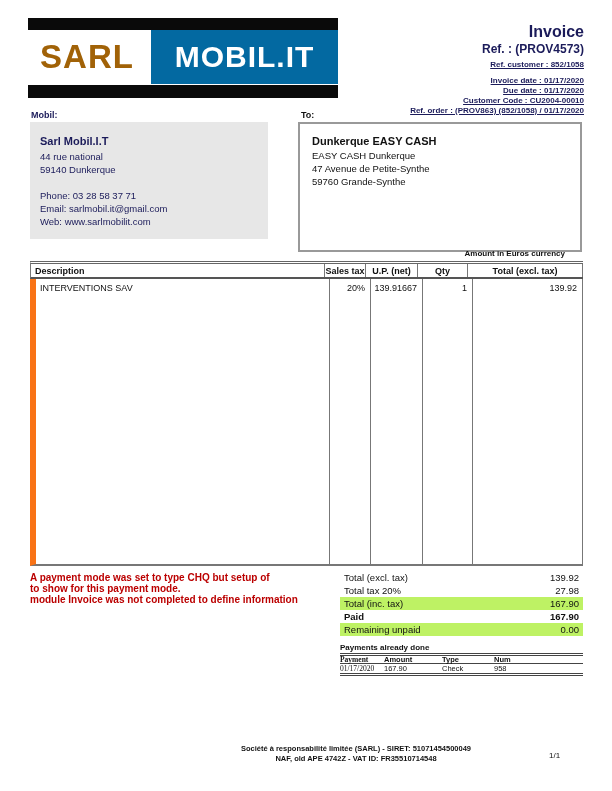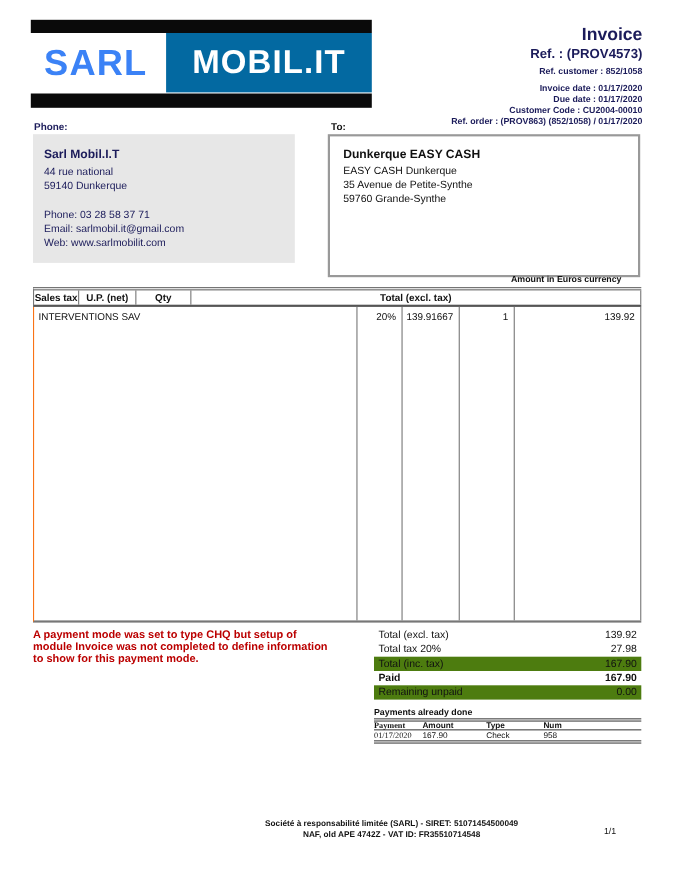--- a/index.html
+++ b/index.html
@@ -12,35 +12,35 @@
     background: #fff;
     overflow: hidden;
   }
 
   
   .logo { position: absolute; left: 28px; top: 18px; width: 310px; height: 80px; }
   .logo-bar { background: #0a0a0a; height: 12px; width: 100%; }
   .logo-bar.bottom { height: 13px; margin-top: 1px; }
   .logo-mid { display: flex; height: 54px; }
   .logo-sarl {
-    width: 118px; background: #ffffff; color: #3b82f6;
+    width: 118px; background: #ffffff; color: #a16207;
     font-weight: bold; font-size: 33px; letter-spacing: 1px;
     display: flex; align-items: center; justify-content: center;
   }
   .logo-mobil {
     flex: 1; margin-left: 5px; background: #0369a1; color: #ffffff;
     font-weight: bold; font-size: 30px; letter-spacing: 1px;
     display: flex; align-items: center; justify-content: center;
   }
 
   
   .inv-header { position: absolute; right: 28px; top: 22px; text-align: right; color: #1b1b5a; }
   .inv-title { font-size: 16px; font-weight: bold; line-height: 19px; }
   .inv-ref { font-size: 12px; font-weight: bold; line-height: 16px; margin-bottom: 3px; }
-  .inv-line { font-size: 8px; font-weight: bold; line-height: 10px; }
+  .inv-line { font-size: 8px; font-weight: bold; line-height: 10px; text-decoration: underline; }
   .inv-line.gap-after { margin-bottom: 6px; }
 
   
   .from-label, .to-label { position: absolute; top: 110px; font-size: 9px; font-weight: bold; color: #1b1b5a; }
   .from-label { left: 31px; }
   .to-label { left: 301px; color: #111; }
   .from-box {
     position: absolute; left: 30px; top: 122px; width: 238px; height: 117px;
     background: #e7e7e7; padding: 12px 10px; color: #1b1b5a;
   }
@@ -57,36 +57,36 @@
   
   .currency-note { position: absolute; right: 47px; top: 249px; font-size: 8px; font-weight: bold; color: #111; }
 
   
   .itbl { position: absolute; left: 30px; top: 261px; width: 553px; }
   .itbl-head {
     display: flex; border-top: 3px double #666; border-bottom: 2px solid #555;
     border-left: 1px solid #777; height: 18px; align-items: center;
   }
   .itbl-head .cell { font-size: 9px; font-weight: bold; height: 100%; display: flex; align-items: center; border-right: 1px solid #777; }
-  .itbl-body { display: flex; border-left: 1px solid #f97316; border-bottom: 2px solid #777; height: 287px; }
+  .itbl-body { display: flex; border-left: 6px solid #f97316; border-bottom: 2px solid #777; height: 287px; }
   .itbl-body .cell { border-right: 1px solid #777; font-size: 9px; padding-top: 4px; }
   .col-desc { width: 294px; padding-left: 4px; }
   .col-tax { width: 41px; justify-content: center; }
   .col-up { width: 52px; justify-content: center; }
   .col-qty { width: 50px; justify-content: center; }
   .col-total { flex: 1; justify-content: center; }
   .itbl-body .num { text-align: right; padding-right: 5px; }
 
   
   .warning { position: absolute; left: 30px; top: 572px; width: 300px; color: #bb0000; font-size: 10px; font-weight: bold; line-height: 11px; }
 
   
   .totals { position: absolute; left: 340px; top: 571px; width: 243px; }
   .tot-row { display: flex; justify-content: space-between; font-size: 9.5px; height: 13px; line-height: 13px; padding: 0 4px; }
-  .tot-row.shaded { background: #4d7c0f; }
+  .tot-row.shaded { background: #bef264; }
   .tot-row.bold { font-weight: bold; }
 
   
   .pay-title { position: absolute; left: 340px; top: 643px; font-size: 8px; font-weight: bold; }
   .pay-tbl { position: absolute; left: 340px; top: 653px; width: 243px; }
   .pay-head { display: flex; border-top: 3px double #444; border-bottom: 1px solid #444; height: 11px; align-items: center; }
   .pay-head .pcell { font-size: 7.5px; font-weight: bold; }
   .pay-row { display: flex; border-bottom: 3px double #444; height: 12px; align-items: center; }
   .pay-row .pcell { font-size: 7.5px; }
   .pc1 { width: 44px; font-family: Liberation Serif, serif; } .pc2 { width: 58px; } .pc3 { width: 52px; } .pc4 { flex: 1; }
@@ -112,62 +112,63 @@
   <div class="inv-header">
     <div class="inv-title">Invoice</div>
     <div class="inv-ref">Ref. : (PROV4573)</div>
     <div class="inv-line gap-after">Ref. customer : 852/1058</div>
     <div class="inv-line">Invoice date : 01/17/2020</div>
     <div class="inv-line">Due date : 01/17/2020</div>
     <div class="inv-line">Customer Code : CU2004-00010</div>
     <div class="inv-line">Ref. order : (PROV863) (852/1058) / 01/17/2020</div>
   </div>
 
-  <div class="from-label">Phone:</div>
+  <div class="from-label">Mobil:</div>
   <div class="from-box">
     <div class="from-name">Sarl Mobil.I.T</div>
     <div class="from-line">44 rue national</div>
     <div class="from-line">59140 Dunkerque</div>
     <div class="from-contact">
       <div class="from-line">Phone: 03 28 58 37 71</div>
       <div class="from-line">Email: sarlmobil.it@gmail.com</div>
       <div class="from-line">Web: www.sarlmobilit.com</div>
     </div>
   </div>
 
   <div class="to-label">To:</div>
   <div class="to-box">
     <div class="to-name">Dunkerque EASY CASH</div>
     <div class="to-line">EASY CASH Dunkerque</div>
-    <div class="to-line">35 Avenue de Petite-Synthe</div>
+    <div class="to-line">47 Avenue de Petite-Synthe</div>
     <div class="to-line">59760 Grande-Synthe</div>
   </div>
 
   <div class="currency-note">Amount in Euros currency</div>
 
   <div class="itbl">
     <div class="itbl-head">
+      <div class="cell col-desc">Description</div>
       <div class="cell col-tax">Sales tax</div>
       <div class="cell col-up">U.P. (net)</div>
       <div class="cell col-qty">Qty</div>
       <div class="cell col-total">Total (excl. tax)</div>
     </div>
     <div class="itbl-body">
       <div class="cell col-desc">INTERVENTIONS SAV</div>
       <div class="cell col-tax num">20%</div>
       <div class="cell col-up num">139.91667</div>
       <div class="cell col-qty num">1</div>
       <div class="cell col-total num">139.92</div>
     </div>
   </div>
 
   <div class="warning">
     <div>A payment mode was set to type CHQ but setup of</div>
+    <div>to show for this payment mode.</div>
     <div>module Invoice was not completed to define information</div>
-    <div>to show for this payment mode.</div>
   </div>
 
   <div class="totals">
     <div class="tot-row">
       <span>Total (excl. tax)</span>
       <span>139.92</span>
     </div>
     <div class="tot-row">
       <span>Total tax 20%</span>
       <span>27.98</span>

